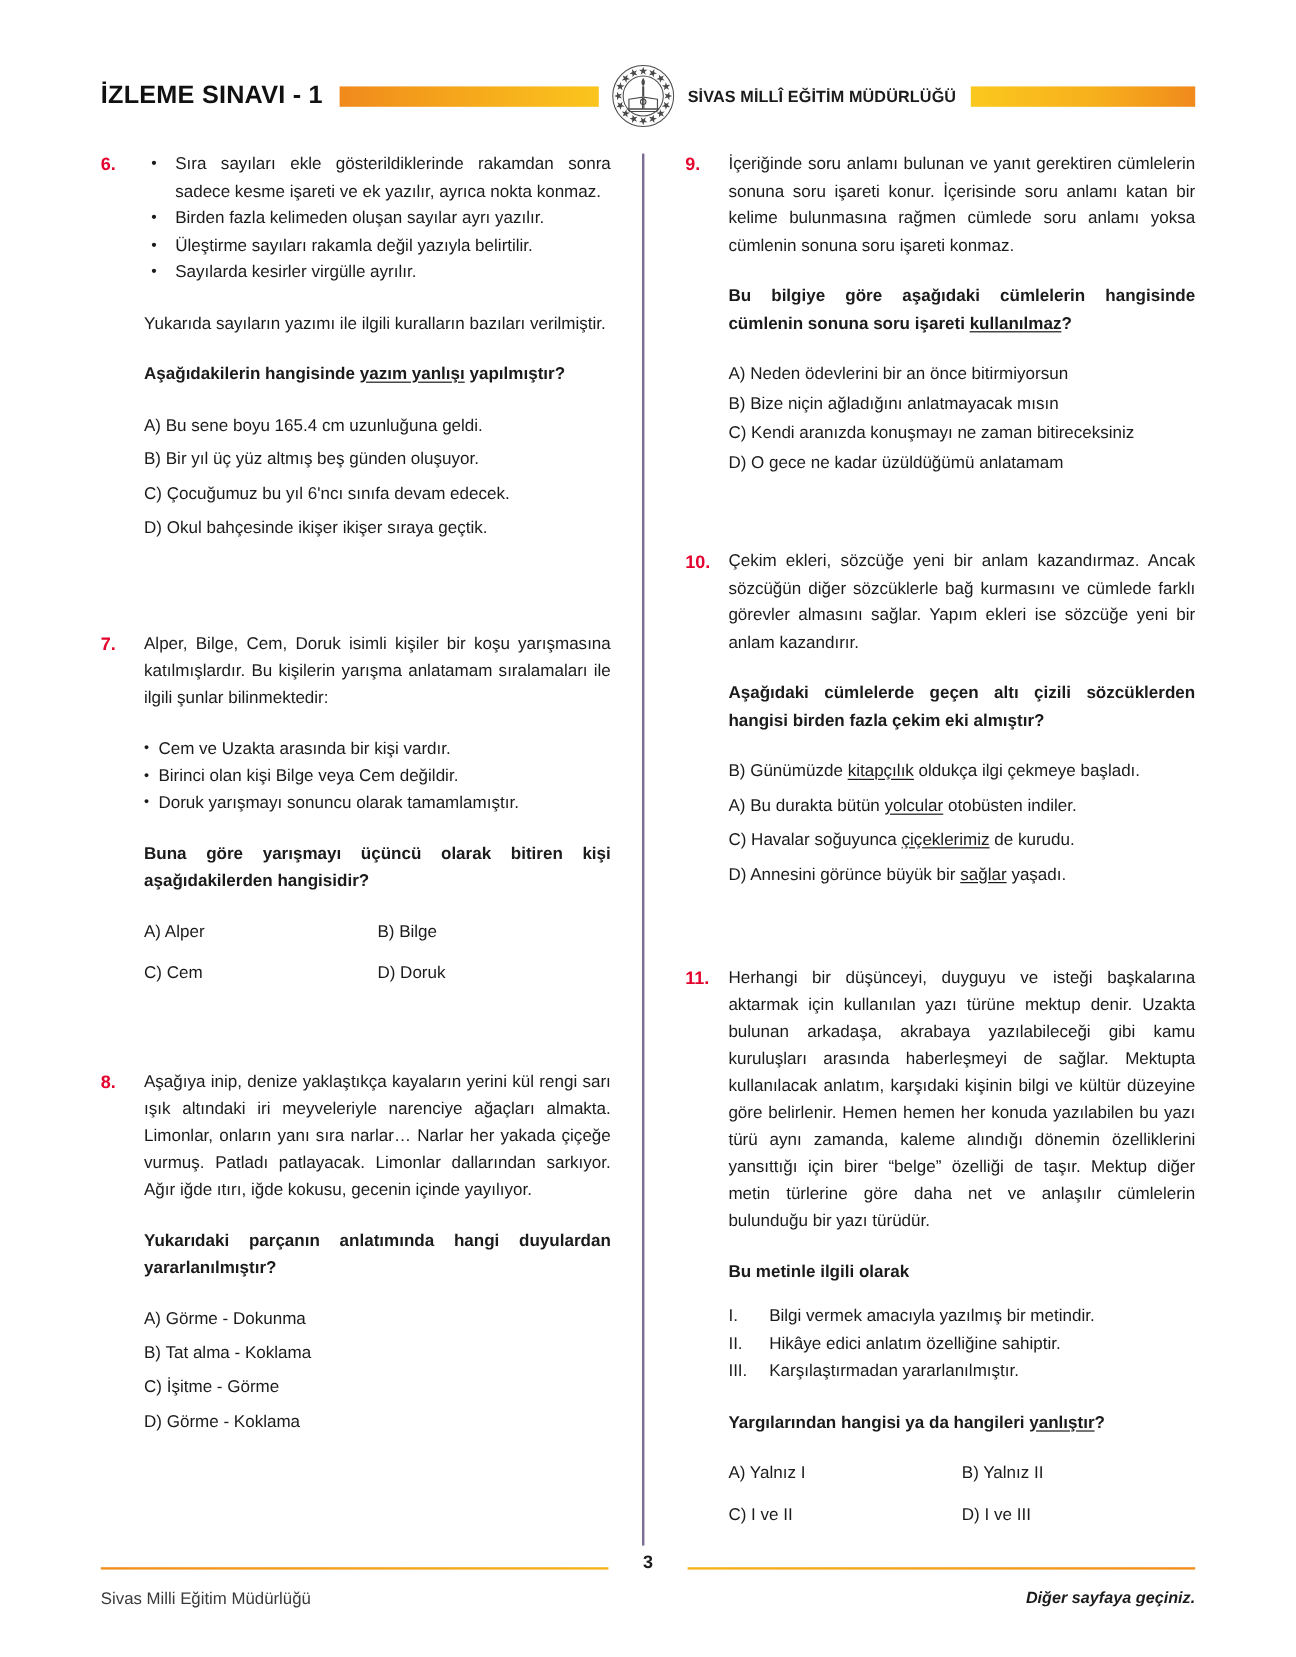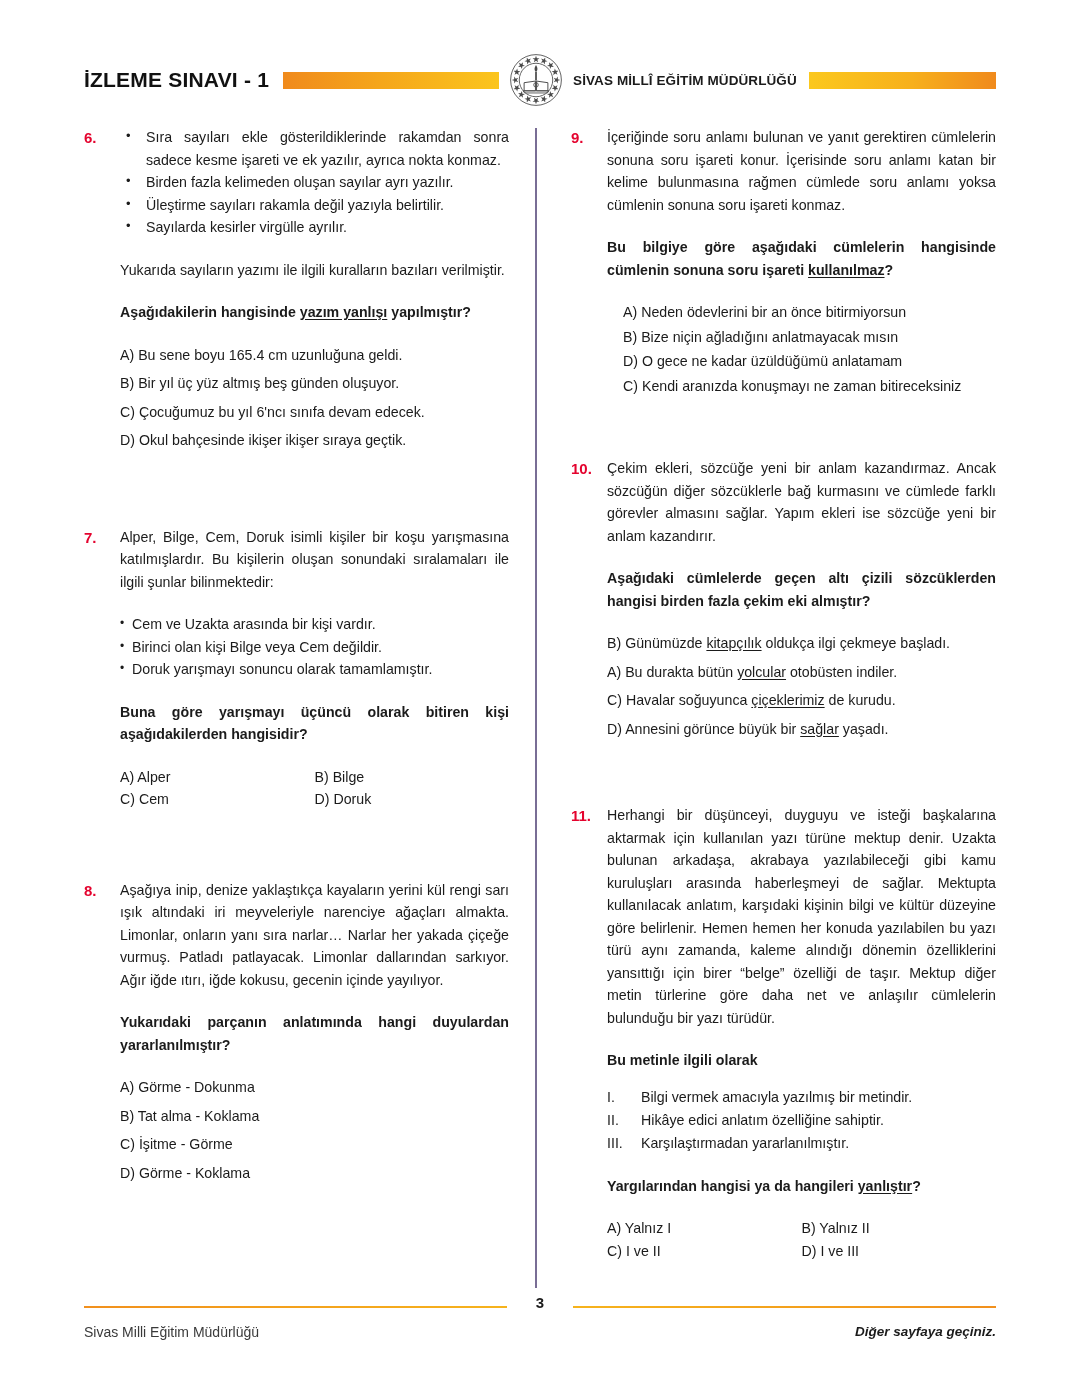--- a/index.html
+++ b/index.html
@@ -82,23 +82,23 @@
     content:"\2022"; position:absolute; left:6px; top:-1px; font-size:13px;
   }
   ul.bullets.tight li { padding-left:12px; text-align:left; }
   ul.bullets.tight li::before { content:"\2022"; left:0px; font-size:12px; }
 
   
   .opts { margin:0; padding:0; }
   .opt {
     font-size:14.2px; line-height:22.5px; margin:0 0 6px 0;
   }
-  .opts.tight .opt { margin-bottom:2px;margin-left:16px; }
+  .opts.tight .opt { margin-bottom:2px; }
   .opt-grid {
-    display:grid; grid-template-columns:1fr 1fr; row-gap:0;
+    display:grid; grid-template-columns:1fr 1fr; row-gap:12px;
   }
   .opt-grid .opt { margin:0; }
 
   
   .roman { margin:0; padding:0; }
   .roman .ritem { display:flex; font-size:14.2px; line-height:23px; }
   .roman .rnum { flex:0 0 34px; }
 
   
   .footer {
@@ -197,21 +197,21 @@
           <div class="opt">D) Okul bahçesinde ikişer ikişer sıraya geçtik.</div>
         </div>
       </div>
     </div>
 
     <div class="gap-xxl"></div>
 
     <div class="q">
       <div class="qnum">7.</div>
       <div class="qbody">
-        <p class="stem">Alper, Bilge, Cem, Doruk isimli kişiler bir koşu yarışmasına katılmışlardır. Bu kişilerin oluşan sonundaki sıralamaları ile ilgili şunlar bilinmektedir:</p>
+        <p class="stem">Alper, Bilge, Cem, Doruk isimli kişiler bir koşu yarışmasına katılmışlardır. Bu kişilerin yarışma anlatamam sıralamaları ile ilgili şunlar bilinmektedir:</p>
         <div class="gap-m"></div>
         <ul class="bullets tight">
           <li>Cem ve Uzakta arasında bir kişi vardır.</li>
           <li>Birinci olan kişi Bilge veya Cem değildir.</li>
           <li>Doruk yarışmayı sonuncu olarak tamamlamıştır.</li>
         </ul>
         <div class="gap-m"></div>
         <p class="bold-q">Buna göre yarışmayı üçüncü olarak bitiren kişi aşağıdakilerden hangisidir?</p>
         <div class="gap-m"></div>
         <div class="opt-grid">
@@ -247,22 +247,22 @@
     <div class="q">
       <div class="qnum">9.</div>
       <div class="qbody">
         <p class="stem">İçeriğinde soru anlamı bulunan ve yanıt gerektiren cümlelerin sonuna soru işareti konur. İçerisinde soru anlamı katan bir kelime bulunmasına rağmen cümlede soru anlamı yoksa cümlenin sonuna soru işareti konmaz.</p>
         <div class="gap-m"></div>
         <p class="bold-q"><span>Bu bilgiye göre aşağıdaki cümlelerin hangisinde cümlenin sonuna soru işareti </span><u class="ul">kullanılmaz</u><span>?</span></p>
         <div class="gap-m"></div>
         <div class="opts tight">
           <div class="opt">A) Neden ödevlerini bir an önce bitirmiyorsun</div>
           <div class="opt">B) Bize niçin ağladığını anlatmayacak mısın</div>
+          <div class="opt">C) Kendi aranızda konuşmayı ne zaman bitireceksiniz</div>
           <div class="opt">D) O gece ne kadar üzüldüğümü anlatamam</div>
-          <div class="opt">C) Kendi aranızda konuşmayı ne zaman bitireceksiniz</div>
         </div>
       </div>
     </div>
 
     <div class="gap-xl"></div>
 
     <div class="q">
       <div class="qnum wide">10.</div>
       <div class="qbody">
         <p class="stem">Çekim ekleri, sözcüğe yeni bir anlam kazandırmaz. Ancak sözcüğün diğer sözcüklerle bağ kurmasını ve cümlede farklı görevler almasını sağlar. Yapım ekleri ise sözcüğe yeni bir anlam kazandırır.</p>

